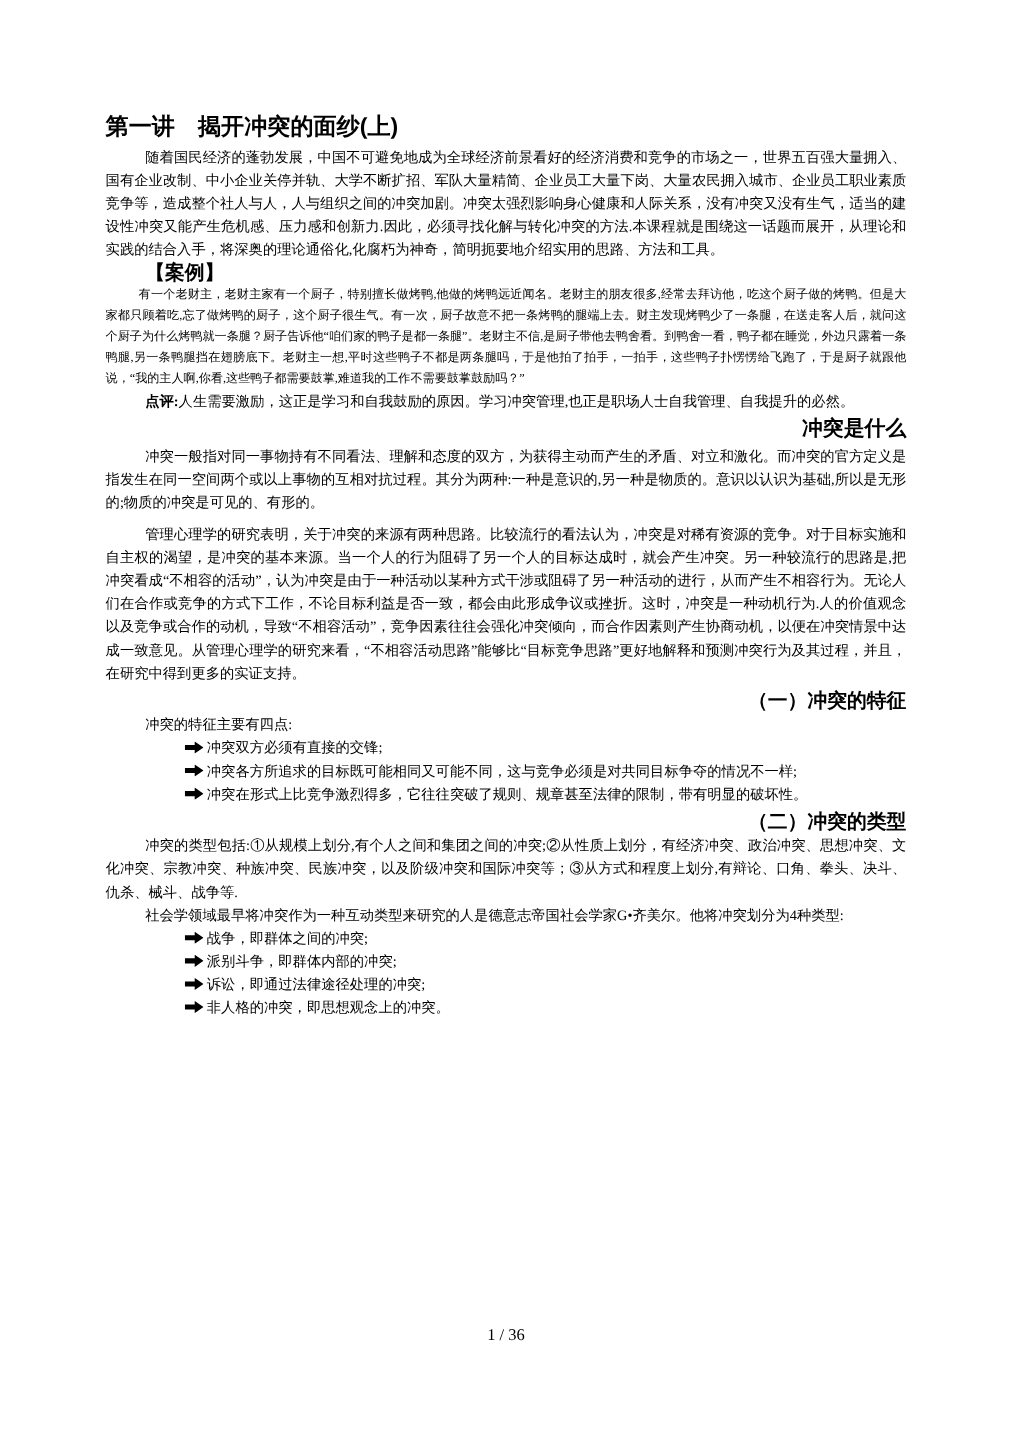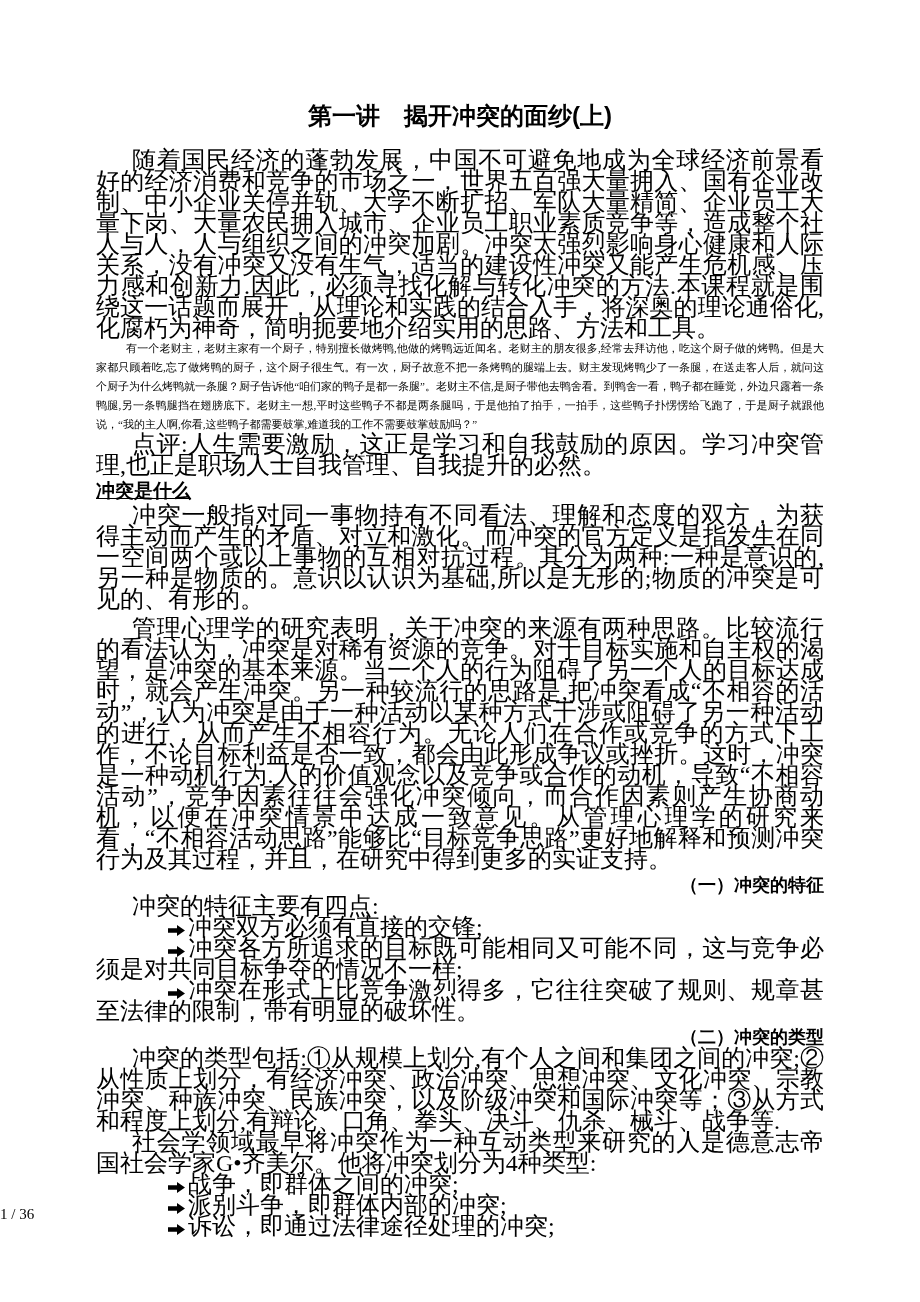--- a/index.html
+++ b/index.html
@@ -12,53 +12,51 @@
     background: #ffffff;
     color: #000000;
     font-family: "Liberation Serif", "DejaVu Serif", serif;
     overflow: hidden;
   }
   .content {
     padding: 102px 96px 0 96px;
   }
   .doc-title {
     font-family: "Liberation Sans", "DejaVu Sans", sans-serif;
-    font-size: 24px;
+    font-size: 21px;
     line-height: 28px;
     font-weight: bold;
-    text-align: center;
-    margin-bottom: 20px;
+    margin-bottom: 2px;
   }
   p.body {
-    font-size: 24px;
+    font-size: 13px;
     line-height: 21px;
     text-align: justify;
     text-indent: 36px;
   }
   p.case {
     font-size: 11px;
     line-height: 19px;
     text-align: justify;
     text-indent: 30px;
   }
   .case-label {
     font-weight: bold;
     font-size: 18px;
     line-height: 22px;
     text-indent: 36px;
   }
-  .bold { font-weight: normal; }
+  .bold { font-weight: bold; }
   h2.center-heading {
     font-family: "Liberation Sans", "DejaVu Sans", sans-serif;
     font-size: 19px;
     line-height: 25px;
     font-weight: bold;
-    text-align: left;
+    text-align: right;
     margin: 2px 0 2px 0;
-    text-decoration: underline;
   }
   h3.sub-heading {
     font-size: 18px;
     line-height: 22px;
     font-weight: bold;
     text-indent: 36px;
     margin-top: 4px;
     font-family: "Liberation Sans", "DejaVu Sans", sans-serif;
     text-align: right;
   }
@@ -70,36 +68,37 @@
   p.bullet .arrow-icon svg {
     display: inline-block;
     vertical-align: -1px;
   }
   .arrow-icon path { fill: #000000; }
   .page-footer {
     position: absolute;
     left: 0;
     right: 0;
     top: 1205px;
-    text-align: left;
+    text-align: center;
     font-size: 15px;
     line-height: 19px;
     color: #000000;
   }
 </style>
 </head>
 <body>
 
 <div class="doc-page">
   <div class="content">
 
     <h1 class="doc-title">第一讲　揭开冲突的面纱(上)</h1>
 
     <p class="body">随着国民经济的蓬勃发展，中国不可避免地成为全球经济前景看好的经济消费和竞争的市场之一，世界五百强大量拥入、国有企业改制、中小企业关停并轨、大学不断扩招、军队大量精简、企业员工大量下岗、大量农民拥入城市、企业员工职业素质竞争等，造成整个社人与人，人与组织之间的冲突加剧。冲突太强烈影响身心健康和人际关系，没有冲突又没有生气，适当的建设性冲突又能产生危机感、压力感和创新力.因此，必须寻找化解与转化冲突的方法.本课程就是围绕这一话题而展开，从理论和实践的结合入手，将深奥的理论通俗化,化腐朽为神奇，简明扼要地介绍实用的思路、方法和工具。</p>
 
+    <p class="case-label">【案例】</p>
 
     <p class="case">有一个老财主，老财主家有一个厨子，特别擅长做烤鸭,他做的烤鸭远近闻名。老财主的朋友很多,经常去拜访他，吃这个厨子做的烤鸭。但是大家都只顾着吃,忘了做烤鸭的厨子，这个厨子很生气。有一次，厨子故意不把一条烤鸭的腿端上去。财主发现烤鸭少了一条腿，在送走客人后，就问这个厨子为什么烤鸭就一条腿？厨子告诉他“咱们家的鸭子是都一条腿”。老财主不信,是厨子带他去鸭舍看。到鸭舍一看，鸭子都在睡觉，外边只露着一条鸭腿,另一条鸭腿挡在翅膀底下。老财主一想,平时这些鸭子不都是两条腿吗，于是他拍了拍手，一拍手，这些鸭子扑愣愣给飞跑了，于是厨子就跟他说，“我的主人啊,你看,这些鸭子都需要鼓掌,难道我的工作不需要鼓掌鼓励吗？”</p>
 
     <p class="body"><span class="bold">点评:</span><span>人生需要激励，这正是学习和自我鼓励的原因。学习冲突管理,也正是职场人士自我管理、自我提升的必然。</span></p>
 
     <h2 class="center-heading">冲突是什么</h2>
 
     <p class="body">冲突一般指对同一事物持有不同看法、理解和态度的双方，为获得主动而产生的矛盾、对立和激化。而冲突的官方定义是指发生在同一空间两个或以上事物的互相对抗过程。其分为两种:一种是意识的,另一种是物质的。意识以认识为基础,所以是无形的;物质的冲突是可见的、有形的。</p>
 
     <p class="body para-gap">管理心理学的研究表明，关于冲突的来源有两种思路。比较流行的看法认为，冲突是对稀有资源的竞争。对于目标实施和自主权的渴望，是冲突的基本来源。当一个人的行为阻碍了另一个人的目标达成时，就会产生冲突。另一种较流行的思路是,把冲突看成“不相容的活动”，认为冲突是由于一种活动以某种方式干涉或阻碍了另一种活动的进行，从而产生不相容行为。无论人们在合作或竞争的方式下工作，不论目标利益是否一致，都会由此形成争议或挫折。这时，冲突是一种动机行为.人的价值观念以及竞争或合作的动机，导致“不相容活动”，竞争因素往往会强化冲突倾向，而合作因素则产生协商动机，以便在冲突情景中达成一致意见。从管理心理学的研究来看，“不相容活动思路”能够比“目标竞争思路”更好地解释和预测冲突行为及其过程，并且，在研究中得到更多的实证支持。</p>
@@ -132,17 +131,20 @@
           </svg></span><span>战争，即群体之间的冲突;</span></p>
 
     <p class="body bullet"><span class="arrow-icon"><svg width="17" height="11" viewBox="0 0 17 11">
             <path d="M0 3.2 H9 V0 L17 5.5 9 11 V7.8 H0 Z"></path>
           </svg></span><span>派别斗争，即群体内部的冲突;</span></p>
 
     <p class="body bullet"><span class="arrow-icon"><svg width="17" height="11" viewBox="0 0 17 11">
             <path d="M0 3.2 H9 V0 L17 5.5 9 11 V7.8 H0 Z"></path>
           </svg></span><span>诉讼，即通过法律途径处理的冲突;</span></p>
 
+    <p class="body bullet"><span class="arrow-icon"><svg width="17" height="11" viewBox="0 0 17 11">
+            <path d="M0 3.2 H9 V0 L17 5.5 9 11 V7.8 H0 Z"></path>
+          </svg></span><span>非人格的冲突，即思想观念上的冲突。</span></p>
 
   </div>
 
   <div class="page-footer">1 / 36</div>
 </div>
 
 </body></html>

